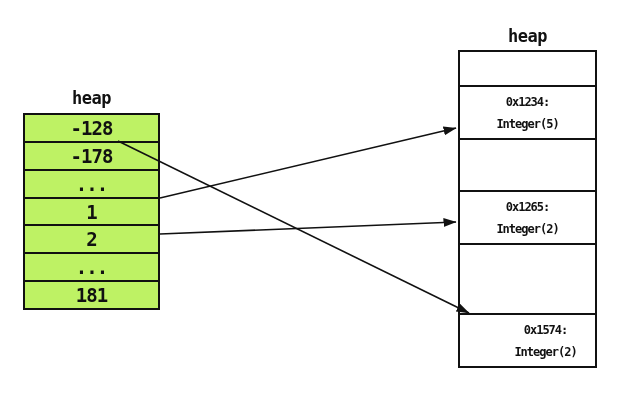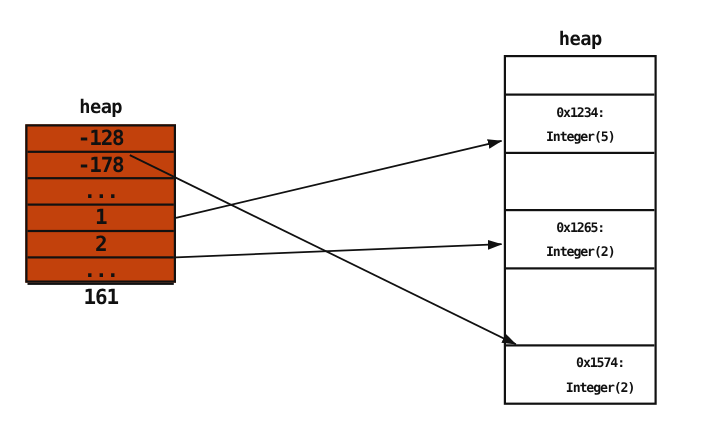--- a/index.html
+++ b/index.html
@@ -5,22 +5,22 @@
   html,body{margin:0;padding:0;background:#ffffff;}
   .canvas{
     position:relative;width:640px;height:402px;background:#ffffff;overflow:hidden;
     font-family:"DejaVu Sans Mono","Liberation Mono",monospace;color:#111111;
   }
   .arrows{position:absolute;left:0;top:0;width:640px;height:402px;pointer-events:none;z-index:5;}
   .box-title{position:absolute;text-align:center;font-size:17px;font-weight:bold;letter-spacing:-0.5px;}
   .cache-title{left:23px;top:88px;width:137px;}
   .heap-title{left:458px;top:26px;width:139px;}
   .cache-box{
-    position:absolute;left:23px;top:113px;width:137px;height:144px;box-sizing:border-box;
-    border:2px solid #111111;display:flex;flex-direction:column;background:#c2410c;z-index:1;
+    position:absolute;left:23px;top:113px;width:137px;height:197px;box-sizing:border-box;
+    border:2px solid #111111;display:flex;flex-direction:column;background:#bef264;z-index:1;
   }
   .cache-row{
     flex:1;display:flex;align-items:center;justify-content:center;
     font-size:19px;font-weight:bold;letter-spacing:-1px;
   }
   .cache-row + .cache-row{border-top:2px solid #111111;}
   .heap-box{
     position:absolute;left:458px;top:50px;width:139px;height:318px;box-sizing:border-box;
     border:2px solid #111111;display:flex;flex-direction:column;background:#ffffff;z-index:1;
   }
@@ -54,21 +54,21 @@
 
   <div class="box-title cache-title">heap</div>
 
   <div class="cache-box">
     <div class="cache-row">-128</div>
     <div class="cache-row">-178</div>
     <div class="cache-row">...</div>
     <div class="cache-row">1</div>
     <div class="cache-row">2</div>
     <div class="cache-row">...</div>
-    <div class="cache-row">161</div>
+    <div class="cache-row">181</div>
   </div>
 
   <div class="box-title heap-title">heap</div>
 
   <div class="heap-box">
     <div class="heap-cell">
       <span></span>
       <span></span>
     </div>
     <div class="heap-cell">

